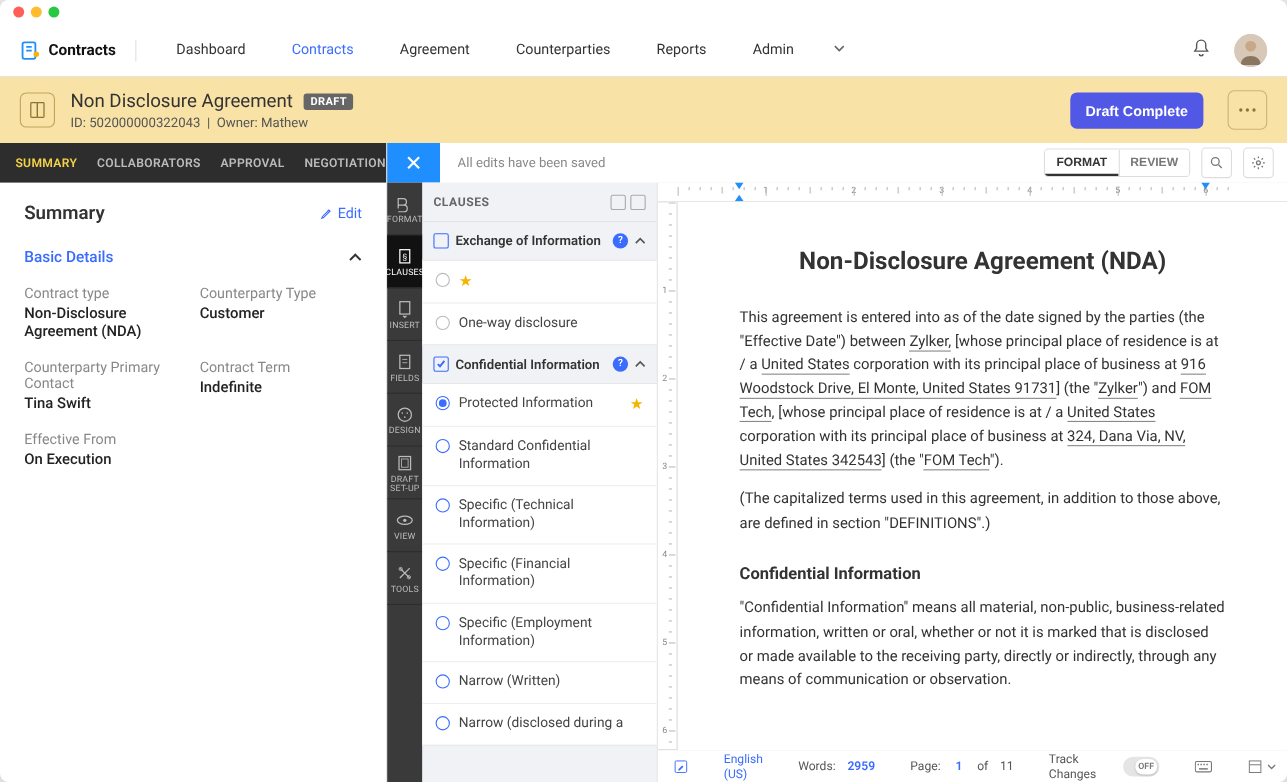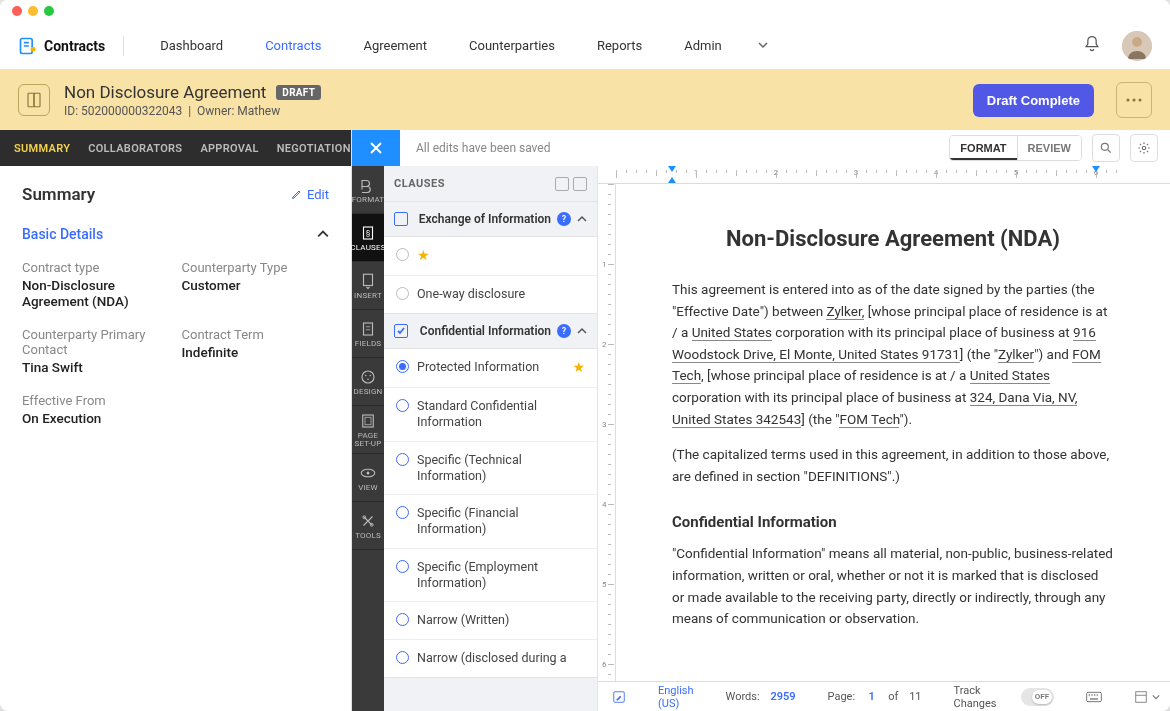--- a/index.html
+++ b/index.html
@@ -67,21 +67,21 @@
 .toolstrip { width: 32px; background: #3a3a3a; display: flex; flex-direction: column; }
 .tool { height: 48px; display: flex; flex-direction: column; align-items: center; justify-content: center; color: #bbb; font-size: 8px; gap: 2px; cursor: pointer; border-bottom: 1px solid #2d2d2d; }
 .tool svg { width: 18px; height: 18px; }
 .tool.active { background: #111; color: #fff; }
 .tool .tlbl { letter-spacing: 0.2px; text-align: center; line-height: 1; }
 
 .clauses-panel { width: 214px; background: #f0f2f5; display: flex; flex-direction: column; border-right: 1px solid #e4e4e4; }
 .clauses-hdr { height: 36px; display: flex; align-items: center; padding: 0 10px; font-size: 11px; font-weight: 700; color: #666; letter-spacing: 0.5px; justify-content: space-between; border-bottom: 1px solid #e4e4e4; }
 .clauses-hdr .chicons { display: flex; gap: 4px; }
 .clauses-hdr .chicons span { width: 14px; height: 14px; border: 1px solid #aaa; border-radius: 2px; display: inline-block; cursor: pointer; }
-.clause-group-hdr { display: flex; align-items: center; gap: 6px; padding: 10px 10px; font-size: 12px; font-weight: 600; color: #333; cursor: pointer; text-align: right; }
+.clause-group-hdr { display: flex; align-items: center; gap: 6px; padding: 10px 10px; font-size: 12px; font-weight: 600; color: #333; cursor: pointer; }
 .cg-checkbox { width: 14px; height: 14px; border: 1.5px solid #3a6cff; border-radius: 2px; display: inline-flex; align-items: center; justify-content: center; flex-shrink: 0; }
 .cg-checkbox.checked svg { display: block; }
 .cg-checkbox svg { display: none; width: 10px; height: 10px; }
 .cg-title { flex: 1; }
 .cg-help { width: 14px; height: 14px; background: #3a6cff; color: #fff; border-radius: 50%; font-size: 9px; display: flex; align-items: center; justify-content: center; flex-shrink: 0; }
 .cg-caret { flex-shrink: 0; }
 
 .clause-items { background: #fff; border-top: 1px solid #e4e4e4; border-bottom: 1px solid #e4e4e4; }
 .clause-item { display: flex; align-items: flex-start; gap: 8px; padding: 10px 12px; font-size: 12.5px; color: #444; cursor: pointer; min-height: 38px; }
 .clause-item + .clause-item { border-top: 1px solid #eee; }
@@ -309,21 +309,21 @@
                 <circle cx="15" cy="10" r="1" fill="currentColor"></circle>
                 <circle cx="12" cy="15" r="1" fill="currentColor"></circle>
               </svg>
               <div class="tlbl">DESIGN</div>
             </div>
             <div class="tool">
               <svg viewBox="0 0 24 24">
                 <rect x="5" y="4" width="14" height="16" fill="none" stroke="currentColor" stroke-width="1.5"></rect>
                 <rect x="8" y="7" width="8" height="10" fill="none" stroke="currentColor"></rect>
               </svg>
-              <div class="tlbl">PAGE SET-UP</div>
+              <div class="tlbl">DRAFT SET-UP</div>
             </div>
             <div class="tool">
               <svg viewBox="0 0 24 24">
                 <ellipse cx="12" cy="12" rx="9" ry="5" fill="none" stroke="currentColor" stroke-width="1.5"></ellipse>
                 <circle cx="12" cy="12" r="2" fill="currentColor"></circle>
               </svg>
               <div class="tlbl">VIEW</div>
             </div>
             <div class="tool">
               <svg viewBox="0 0 24 24">

